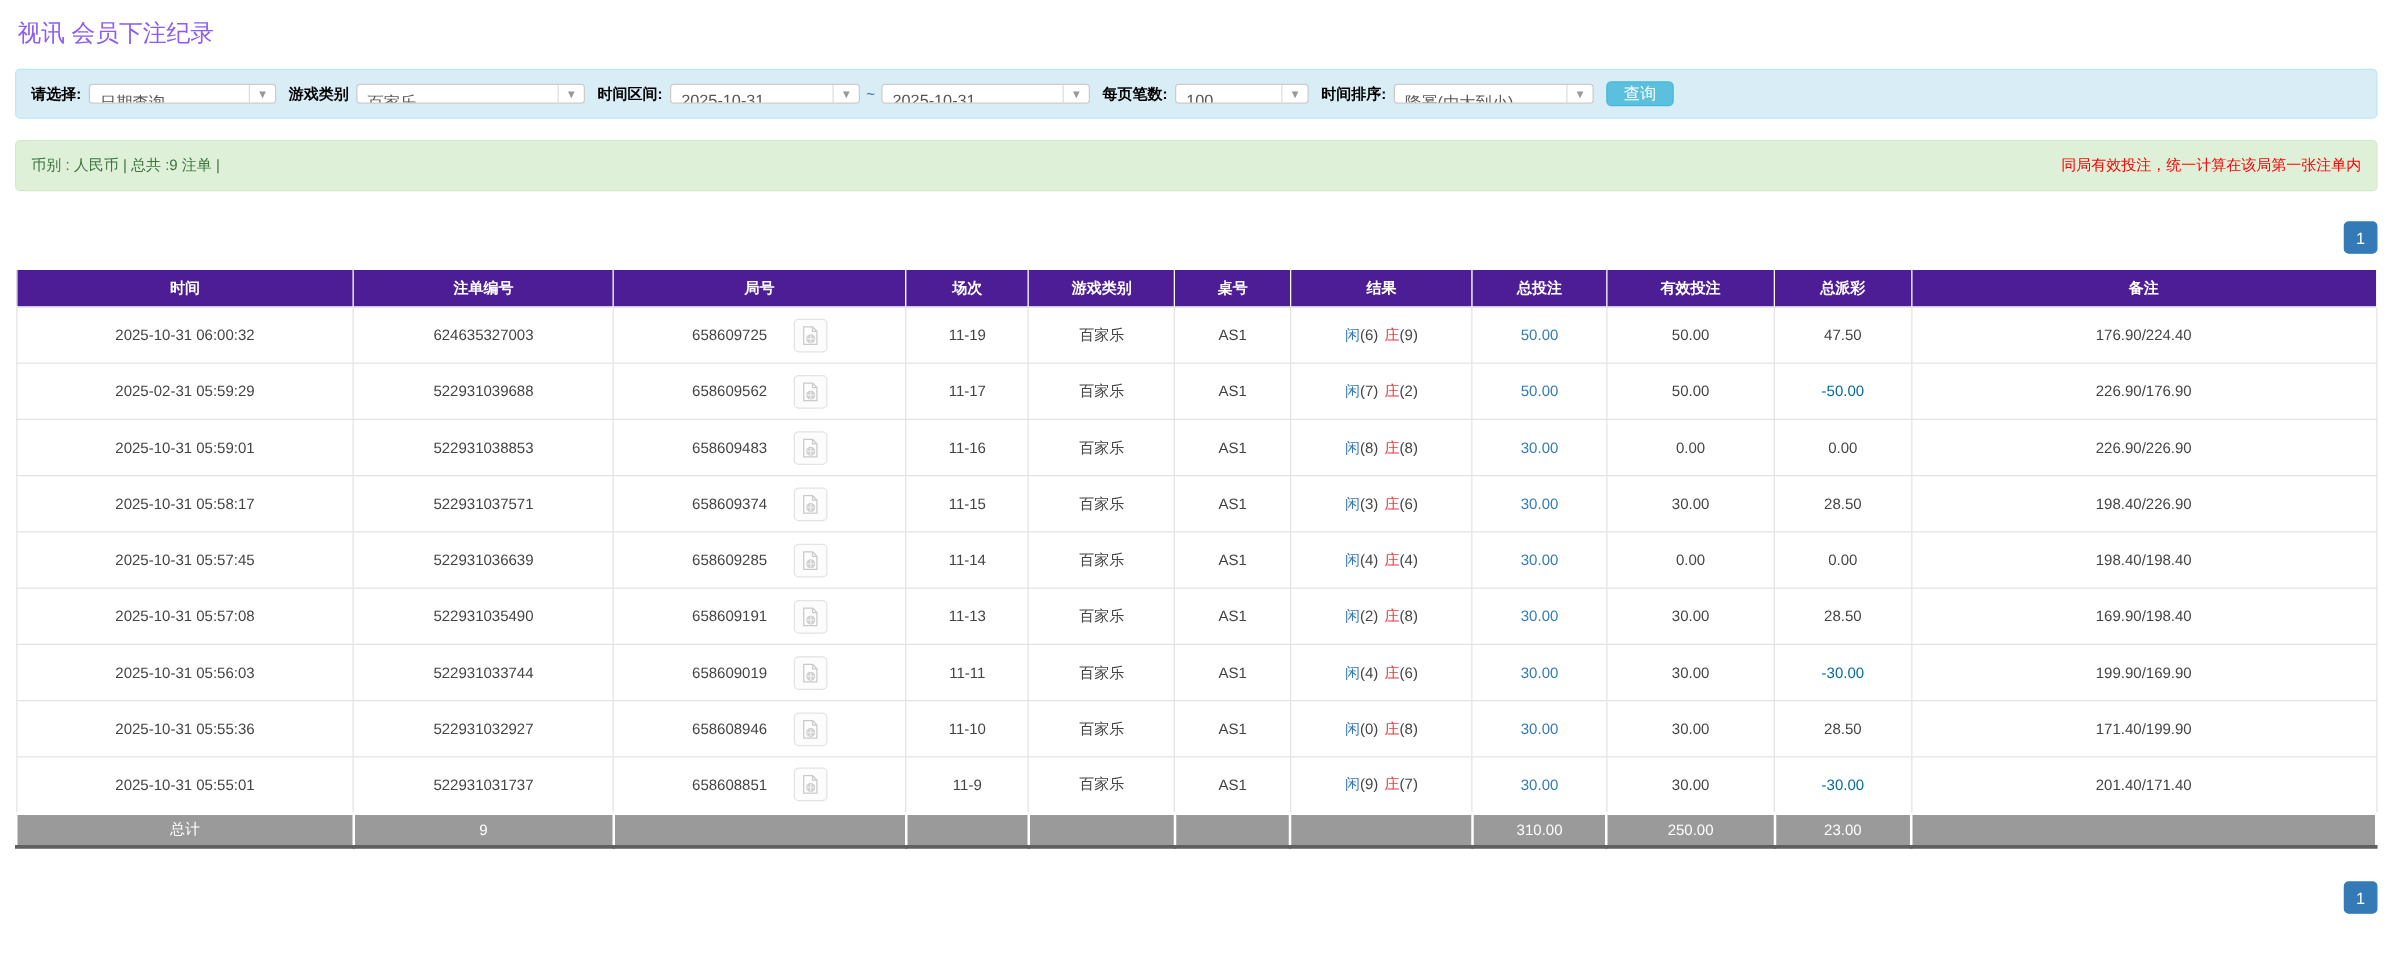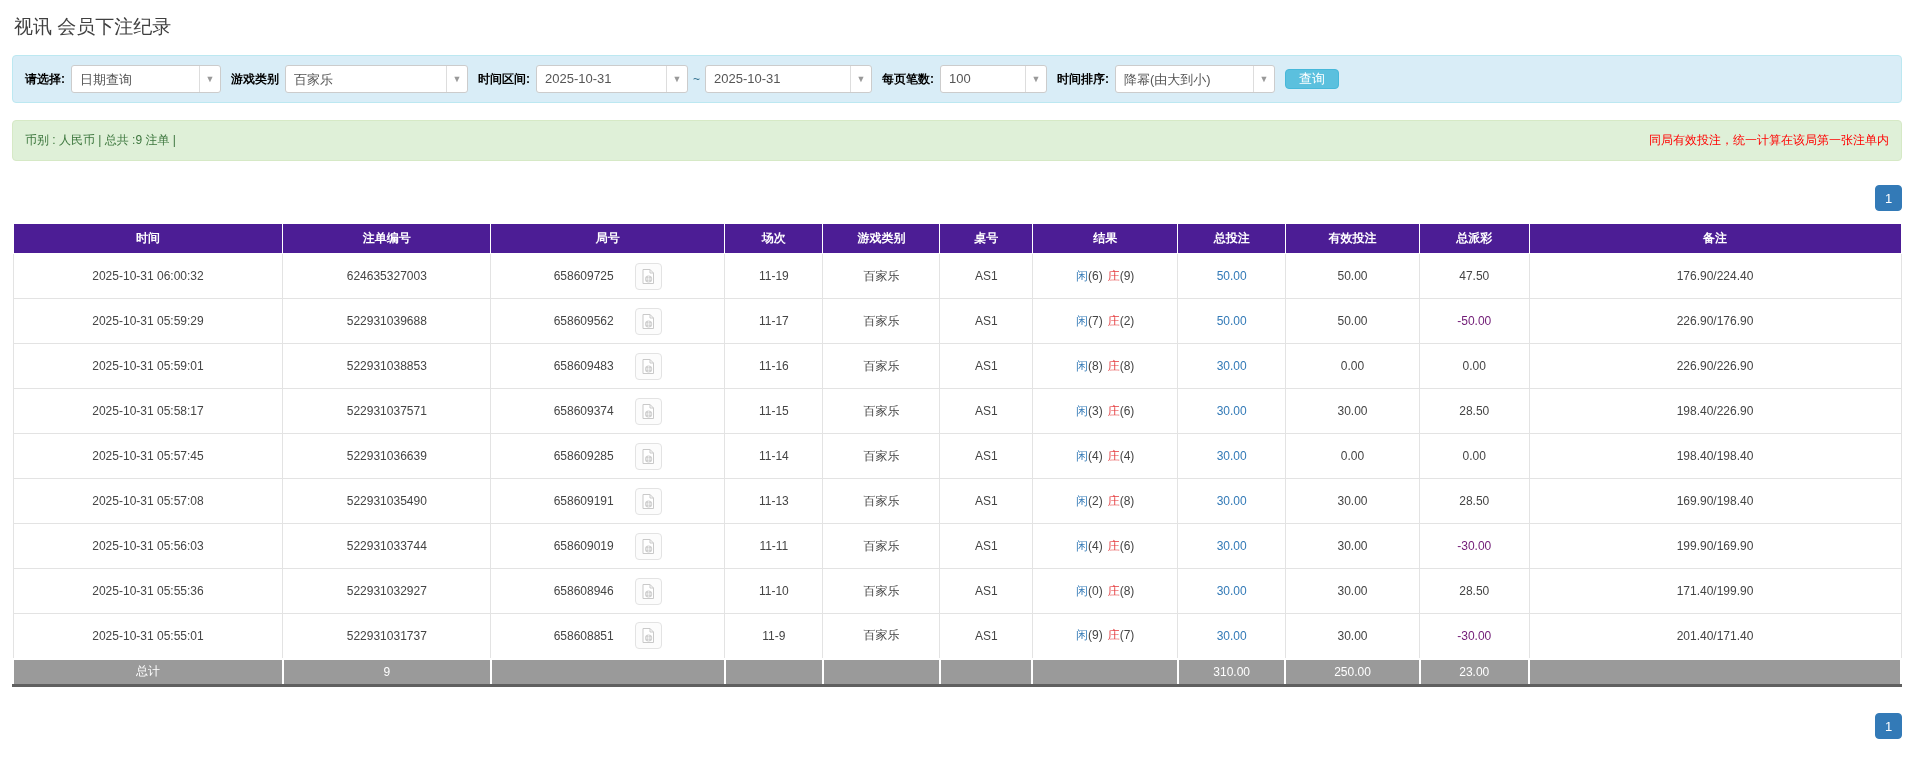--- a/index.html
+++ b/index.html
@@ -1,26 +1,26 @@
 <!DOCTYPE html>
 <html><head>
 <meta charset="utf-8">
 <style>
   * { box-sizing: border-box; }
   body { margin:0; background:#fff; color:#333; font-family:"Liberation Sans","DejaVu Sans",sans-serif; }
   .page { width:1914px; height:782px; padding:0 12px; overflow:hidden; }
 
-  .page-title { font-size:19px; font-weight:400; color:#404040; margin:14px 0 0 2px; }
+  .page-title { font-size:19px; font-weight:400; color:#8b5cf6; margin:14px 0 0 2px; }
 
   .filter-bar { margin-top:15px; background:#d9edf7; border:1px solid #bce8f1; border-radius:4px;
     padding:9px 10px; display:flex; align-items:center; font-size:12px; }
   .flabel { color:#000000; font-weight:bold; margin:0 6px 0 10px; white-space:nowrap; }
   .flabel.first { margin-left:2px; }
   .combo { display:inline-flex; align-items:stretch; background:#fff; border:1px solid #ccc;
-    border-radius:3px; height:28px; cursor:pointer; }
+    border-radius:3px; height:16px; cursor:pointer; }
   .combo-text { flex:1; padding:5px 8px; color:#555; font-size:13px; white-space:nowrap; overflow:hidden; }
   .combo-arrow { width:21px; color:#999; font-size:9px; border-left:1px solid #ddd;
     display:flex; align-items:center; justify-content:center; }
   .tilde { color:#31708f; margin:0 5px; }
   .search-btn { margin-left:10px; background:#5bc0de; border:1px solid #46b8da; color:#fff;
     font-size:13px; height:20px; padding:0 13px; border-radius:4px; cursor:pointer; }
 
   .summary-bar { margin-top:17px; background:#dff0d8; border:1px solid #d6e9c6; border-radius:4px;
     padding:11px 12px; display:flex; justify-content:space-between; font-size:12px;gap:21px; }
   .summary-left { color:#3c763d; }
@@ -34,21 +34,21 @@
   table.records { width:100%; border-collapse:collapse; table-layout:fixed; margin-top:12px;
     font-size:12px; border-bottom:3px solid #606060; }
   table.records thead th { background:#4c1d95; color:#fff; font-weight:bold; height:30px;
     border:1px solid #fff; padding:0 4px; font-size:12px; }
   tbody.data td { border:1px solid #e3e3e3; background:#fff; height:45px; text-align:center;
     color:#444; padding:0 4px; }
   .round-wrap { display:inline-flex; align-items:center; gap:21px; }
   .video-btn { width:27px; height:27px; background:#fcfcfc; border:1px solid #e3e3e3; border-radius:4px;
     display:inline-flex; align-items:center; justify-content:center; padding:0; cursor:pointer; }
   .bet-link { color:#337ab7; text-decoration:none; cursor:pointer; }
-  .payout.neg { color:#701a75; }
+  .payout.neg { color:#0369a1; }
   .res-player { color:#337ab7; }
   .res-banker { color:#e4393c; margin-left:5px; }
   .res-score { color:#444; }
   tbody.totals td { background:#9a9a9a; color:#fff; border:2px solid #fff; height:27px;
     text-align:center; font-size:12px; }
 </style>
 </head>
 <body>
 
 <div class="page">
@@ -161,21 +161,21 @@
     </td>
     <td>
       <a class="bet-link">50.00</a>
     </td>
     <td>50.00</td>
     <td class="payout">47.50</td>
     <td>176.90/224.40</td>
   </tr>
 
   <tr>
-    <td>2025-10-31 05:59:29</td>
+    <td>2025-02-31 05:59:29</td>
     <td>522931039688</td>
     <td>
       <span class="round-wrap">
         <span>658609562</span>
         <button class="video-btn">
           <svg width="16" height="17" viewBox="0 0 16 17">
             <path d="M3 1.5h7l3.5 3.5v10.5H3z" fill="#ffffff" stroke="#c9c9c9"></path>
             <path d="M10 1.5v3.5h3.5" fill="none" stroke="#c9c9c9"></path>
             <circle cx="8.6" cy="11" r="3.6" fill="#cfcfcf"></circle>
             <circle cx="8.6" cy="11" r="1.1" fill="#f4f4f4"></circle>

